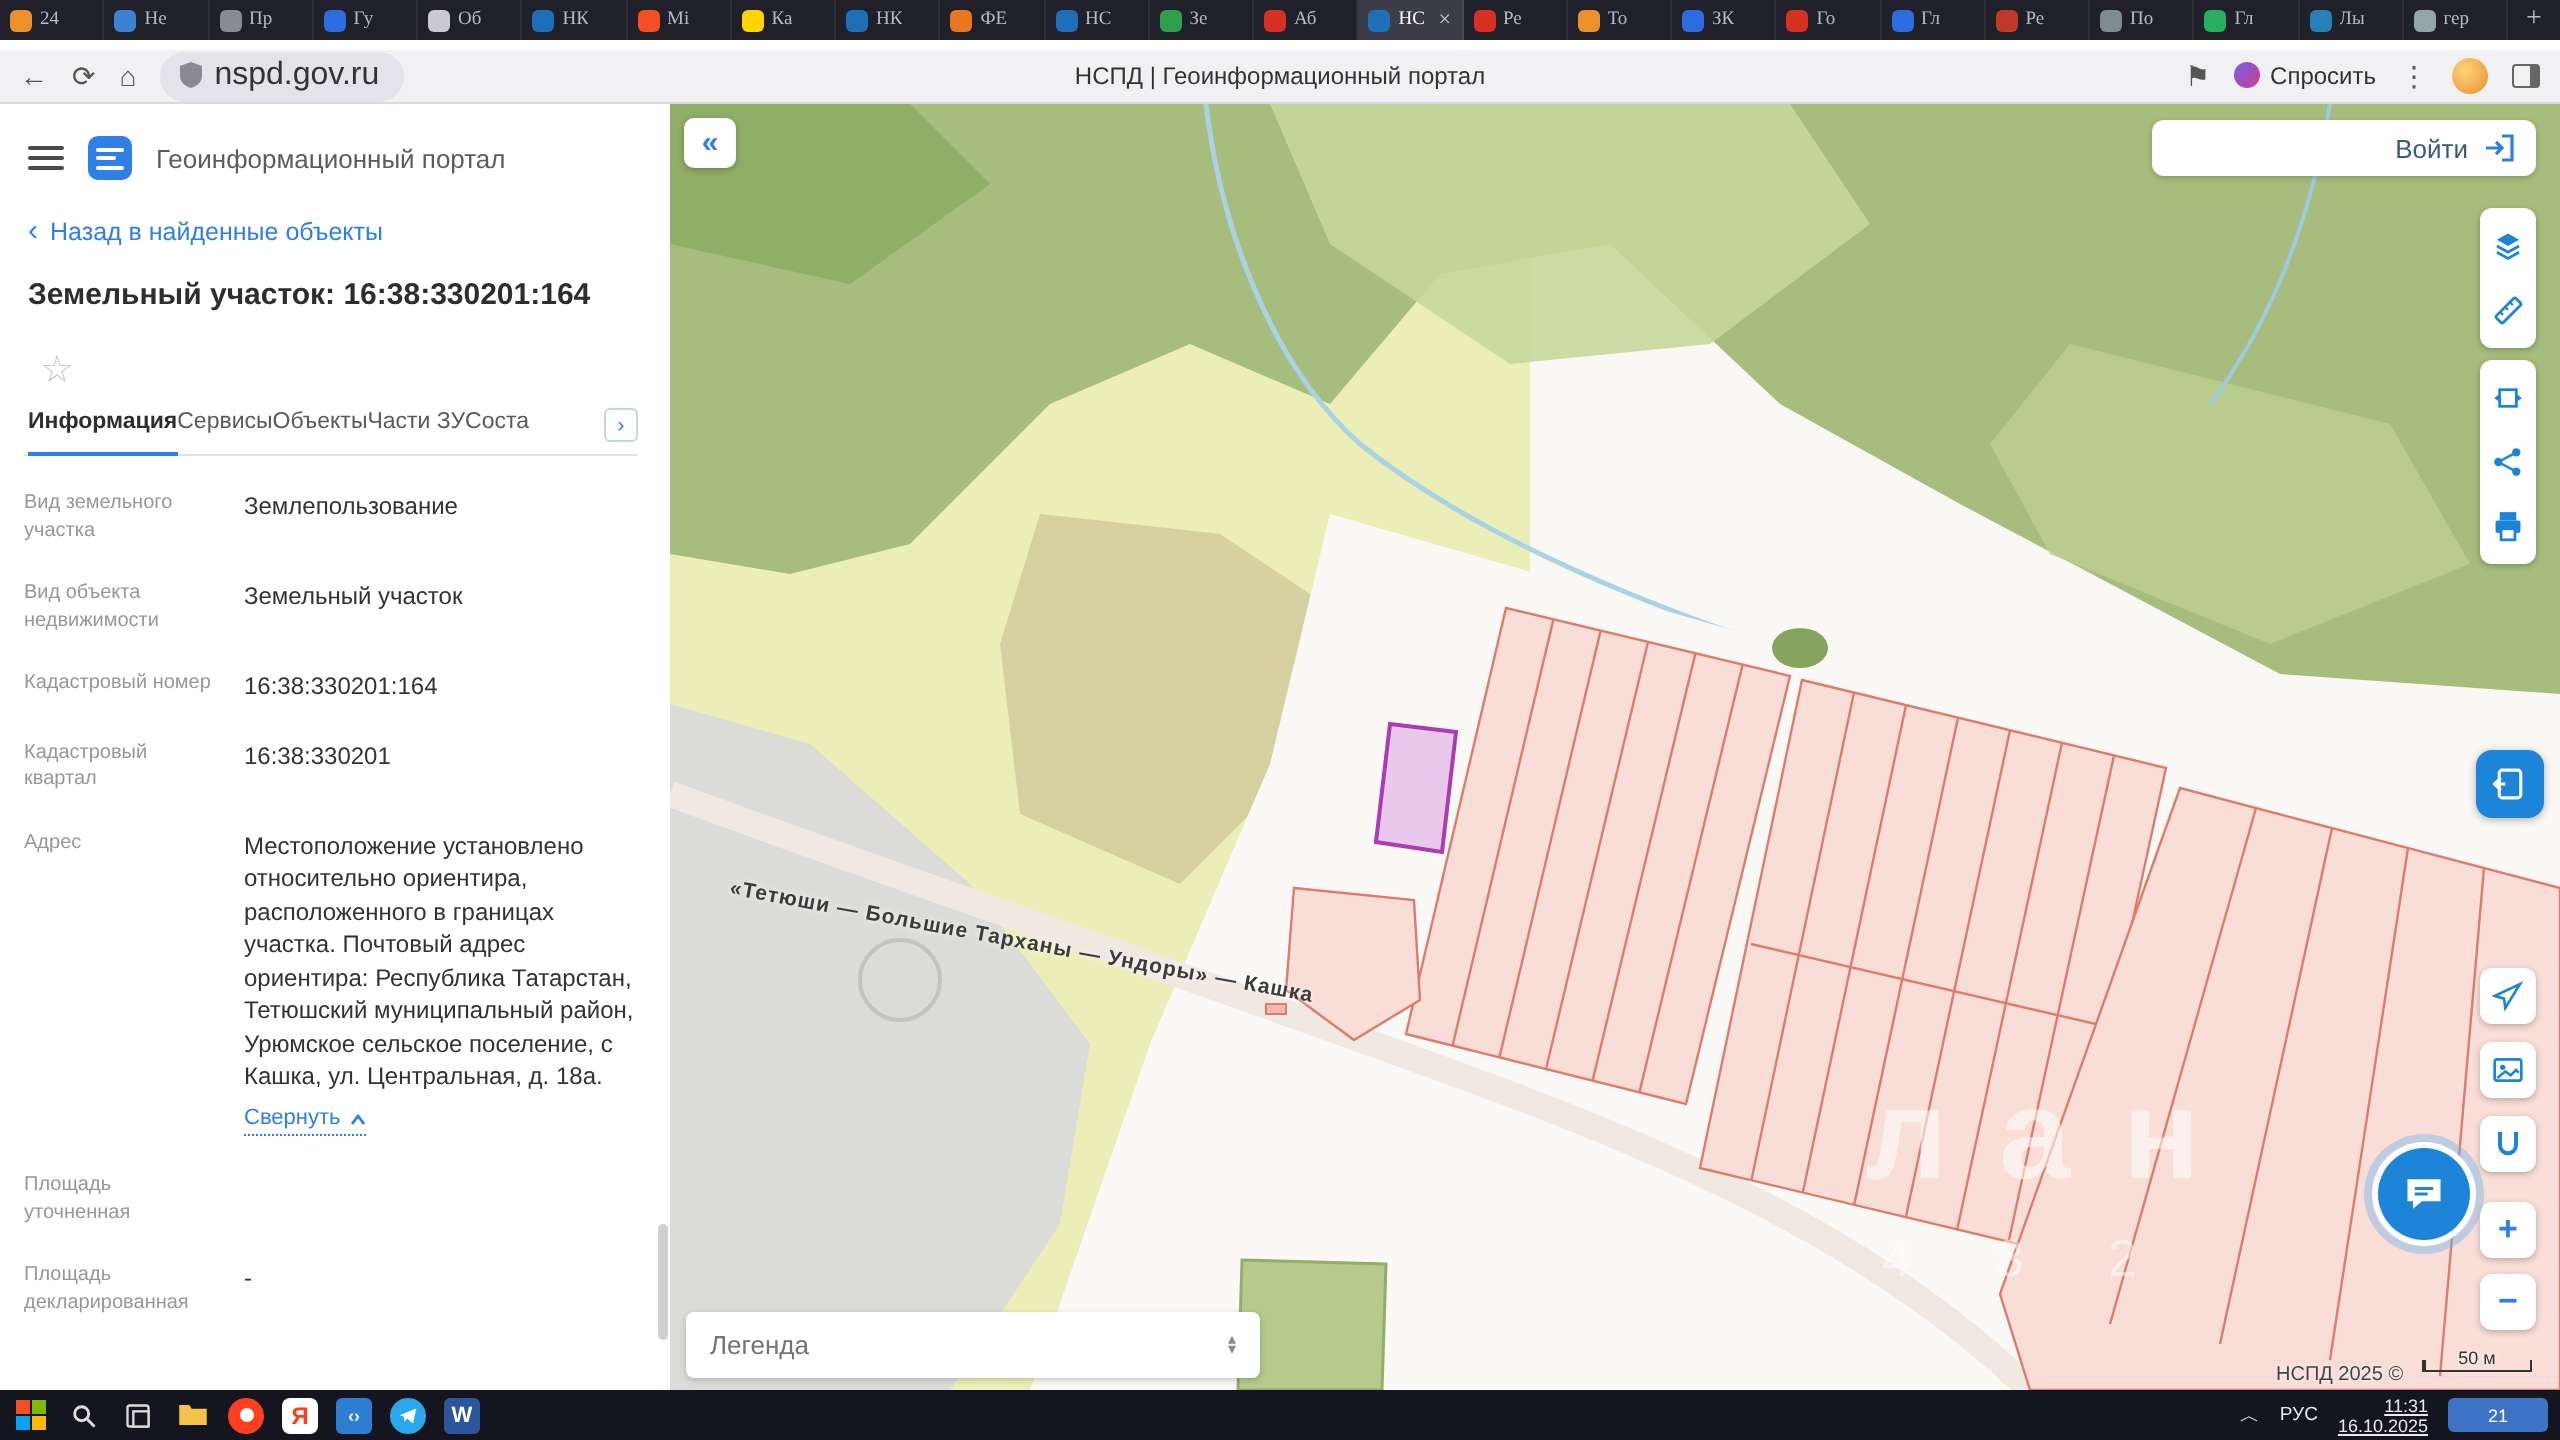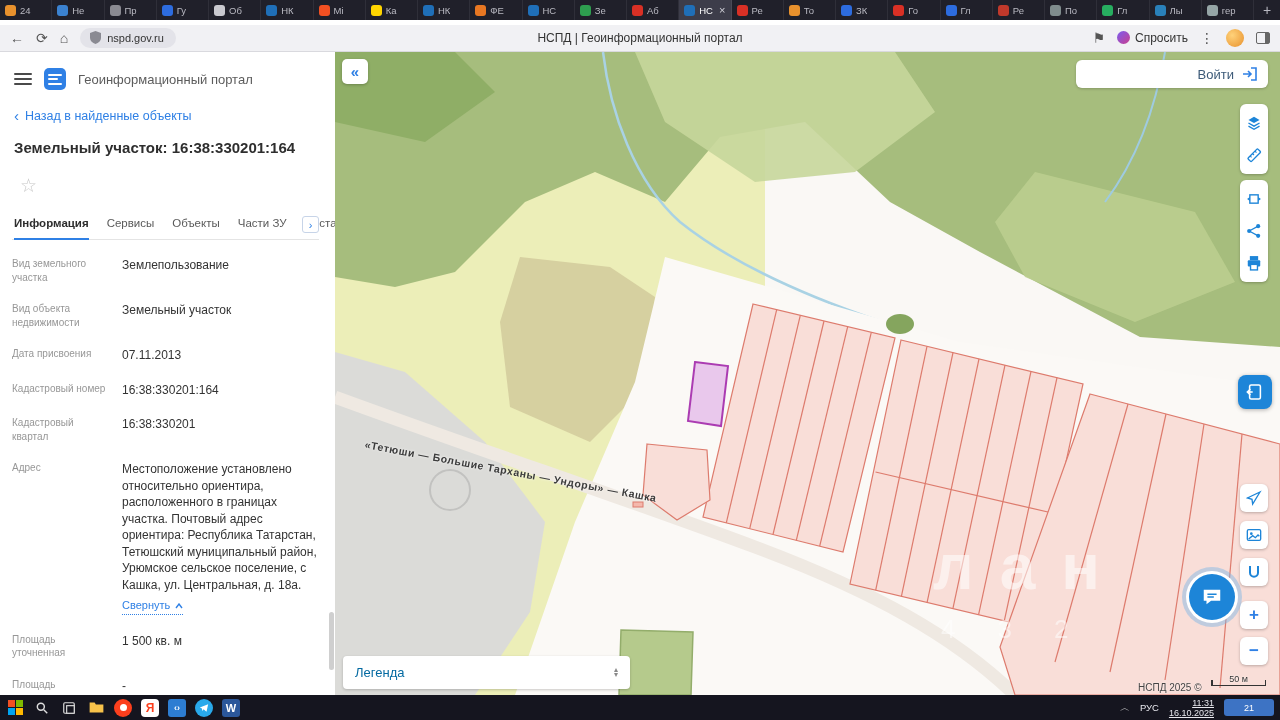--- a/index.html
+++ b/index.html
@@ -1,33 +1,33 @@
 <!DOCTYPE html>
 <html><head>
 <meta charset="utf-8">
 <style>
   * { margin:0; padding:0; box-sizing:border-box; }
   html,body { width:1280px; height:720px; overflow:hidden; font-family:"Liberation Sans","DejaVu Sans",sans-serif; }
   .screen { position:relative; width:1280px; height:720px; background:#fff; }
 
   
-  .tabstrip { position:absolute; left:0; top:0; width:1280px; height:20px; background:#20202a; display:flex; align-items:stretch; }
+  .tabstrip { position:absolute; left:0; top:0; width:1280px; height:20px; background:#20202a; display:flex; align-items:stretch;font-family:Liberation Serif, serif; }
   .tab-list { display:flex; flex:1 1 auto; min-width:0; }
   .btab { flex:1 1 0; max-width:53px; min-width:0; display:flex; align-items:center; gap:4px; padding:0 5px; color:#b9b9c2; font-size:9.5px; border-right:1px solid rgba(255,255,255,.07); overflow:hidden; white-space:nowrap; cursor:pointer; }
   .btab.active { background:#3d3d4a; color:#fff; max-width:70px; }
   .btab .fav { flex:0 0 auto; width:11px; height:11px; border-radius:3px; }
   .btab-label { overflow:hidden; text-overflow:clip; }
   .tab-close { margin-left:auto; color:#cfcfd6; font-size:11px; }
   .new-tab-btn { width:26px; display:flex; align-items:center; justify-content:center; color:#b9b9c2; font-size:14px; cursor:pointer; }
 
   
   .navbar { position:absolute; left:0; top:25px; width:1280px; height:27px; background:#f1f1f4; border-bottom:1px solid #d9d9de; display:flex; align-items:center; padding:0 10px; gap:12px; }
   .nav-icon { color:#555; font-size:14px; line-height:1; cursor:pointer; }
   .url-chip { display:flex; align-items:center; gap:6px; background:#e3e3e9; border-radius:13px; padding:3px 12px 4px 10px; }
-  .url-text { font-size:11px; color:#333; }
+  .url-text { font-size:16px; color:#333; }
   .page-title-center { position:absolute; left:50%; transform:translateX(-50%); font-size:12px; color:#333; white-space:nowrap; }
   .nav-right { margin-left:auto; display:flex; align-items:center; gap:12px; }
   .ask-chip { display:flex; align-items:flex-start; gap:5px; font-size:12px; color:#333; cursor:pointer; }
   .ask-dot { width:13px; height:13px; border-radius:50%; background:linear-gradient(135deg,#7b5cf0,#c93f8e); }
   .avatar { width:18px; height:18px; border-radius:50%; background:radial-gradient(circle at 35% 35%,#ffd27a,#e8912d); cursor:pointer; }
   .panel-glyph { width:14px; height:12px; border:1.5px solid #666; border-radius:2px; position:relative; }
   .panel-glyph::after { content:""; position:absolute; right:0; top:0; bottom:0; width:4px; background:#666; }
 
   
   .sidebar { position:absolute; left:0; top:52px; width:335px; height:643px; background:#fff; overflow:hidden; }
@@ -36,21 +36,21 @@
   .hamburger { width:18px; display:flex; flex-direction:column; gap:3px; cursor:pointer; }
   .hamburger span { display:block; height:2px; background:#4a4a4a; border-radius:1px; }
   .logo-badge { width:22px; height:22px; border-radius:5px; background:#2f80e5; display:flex; flex-direction:column; justify-content:center; gap:2.5px; padding:0 4px; }
   .logo-badge i { display:block; height:2px; background:#fff; border-radius:1px; }
   .logo-badge i:nth-child(2){ width:70%; }
   .logo-title { font-size:13px; color:#5c5c5c; }
   .back-row { display:flex; align-items:center; gap:6px; color:#2f80e5; font-size:12.5px; padding:8px 0 2px 2px; cursor:pointer; }
   .back-chevron { font-size:15px; line-height:1; }
   .object-title { font-size:15px; font-weight:bold; color:#2e2e2e; padding:14px 0 2px 2px; }
   .star { font-size:19px; color:#c7c7c7; padding:16px 0 4px 8px; cursor:pointer; }
-  .sb-tabs { position:relative; display:flex; gap:18px; border-bottom:1px solid #e4e4e4; margin-top:12px; padding:0 18px 0 2px; }
+  .sb-tabs { position:relative; display:flex; gap:0; border-bottom:1px solid #e4e4e4; padding:0 18px 0 2px; }
   .sb-tab { font-size:11.5px; color:#5a5a5a; padding:4px 0 9px 0; cursor:pointer; white-space:nowrap; }
   .sb-tab.active { color:#2e2e2e; font-weight:bold; border-bottom:2px solid #2f80e5; margin-bottom:-1px; }
   .tabs-more { position:absolute; right:0; bottom:6px; width:17px; height:17px; border:1px solid #c7d4e8; border-radius:3px; background:#fff; color:#2f80e5; font-size:11px; display:flex; align-items:center; justify-content:center; cursor:pointer; }
   .fields { padding-top:8px; }
   .field-row { display:flex; gap:14px; padding:9px 0; }
   .field-label { flex:0 0 96px; font-size:10px; color:#979797; line-height:1.35; }
   .field-value { flex:1; font-size:12px; color:#333; line-height:1.38; }
   .collapse-link { display:inline-flex; align-items:center; gap:5px; margin-top:5px; color:#2f80e5; font-size:11px; border-bottom:1px dotted #2f80e5; cursor:pointer; }
   .sb-scrollbar { position:absolute; right:1px; top:0; bottom:0; width:5px; }
   .sb-thumb { position:absolute; right:0; top:560px; width:5px; height:58px; background:#cfcfcf; border-radius:3px; }
@@ -65,21 +65,21 @@
   .login-bar { position:absolute; right:12px; top:8px; width:192px; height:28px; background:#fff; border-radius:6px; box-shadow:0 1px 3px rgba(0,0,0,.2); display:flex; align-items:center; justify-content:flex-end; gap:8px; padding:0 10px; cursor:pointer; }
   .login-label { font-size:13px; color:#3c5a78; }
   .tool-group { position:absolute; right:12px; width:28px; background:#fff; border-radius:6px; box-shadow:0 1px 3px rgba(0,0,0,.25); display:flex; flex-direction:column; align-items:center; padding:3px 0; }
   .tool-btn { width:28px; height:32px; display:flex; align-items:center; justify-content:center; cursor:pointer; }
   .tg1 { top:52px; } .tg2 { top:128px; }
   .hl-btn { position:absolute; right:8px; top:323px; width:34px; height:34px; background:#1d85d8; border-radius:8px; box-shadow:0 1px 4px rgba(0,0,0,.3); display:flex; align-items:center; justify-content:center; cursor:pointer; }
   .sq-btn { position:absolute; right:12px; width:28px; height:28px; background:#fff; border-radius:6px; box-shadow:0 1px 3px rgba(0,0,0,.25); display:flex; align-items:center; justify-content:center; cursor:pointer; }
   .zoom-btn { color:#2f80e5; font-size:17px; font-weight:bold; }
   .chat-btn { position:absolute; left:854px; top:522px; width:46px; height:46px; border-radius:50%; background:#1d85d8; box-shadow:0 0 0 3px #fff,0 0 0 7px rgba(120,180,230,.45); display:flex; align-items:center; justify-content:center; cursor:pointer; }
   .legend-bar { position:absolute; left:8px; top:604px; width:287px; height:33px; background:#fff; border-radius:4px; box-shadow:0 1px 3px rgba(0,0,0,.2); display:flex; align-items:center; padding:0 12px; cursor:pointer; }
-  .legend-label { font-size:13px; color:#0369a1; }
+  .legend-label { font-size:13px; color:#737373; }
   .legend-sort { margin-left:auto; display:flex; flex-direction:column; line-height:.6; color:#8a8a8a; font-size:8px; }
   .attribution { position:absolute; left:803px; top:630px; font-size:10px; color:#444; text-shadow:0 0 2px rgba(255,255,255,.8); }
   .scalebar { position:absolute; right:14px; top:622px; width:55px; text-align:center; font-size:9px; color:#333; border-bottom:1.5px solid #333; padding-bottom:1px; text-shadow:0 0 2px #fff; }
   .scalebar::before,.scalebar::after { content:""; position:absolute; bottom:0; width:1.5px; height:5px; background:#333; }
   .scalebar::before { left:0; } .scalebar::after { right:0; }
 
   
   .taskbar { position:absolute; left:0; top:695px; width:1280px; height:25px; background:#15151f; display:flex; align-items:center; padding:0 6px; gap:9px; }
   .tb-icon { width:18px; height:18px; display:flex; align-items:center; justify-content:center; cursor:pointer; flex:0 0 auto; }
   .win-logo { display:grid; grid-template-columns:7px 7px; grid-template-rows:7px 7px; gap:1px; }
@@ -254,40 +254,35 @@
       <div class="fields">
           <div class="field-row">
             <div class="field-label">Вид земельного участка</div>
             <div class="field-value">Землепользование</div>
           </div>
           <div class="field-row">
             <div class="field-label">Вид объекта недвижимости</div>
             <div class="field-value">Земельный участок</div>
           </div>
           <div class="field-row">
-            <div class="field-label">Дата присвоения</div>
-            <div class="field-value">07.11.2013</div>
-          </div>
-          <div class="field-row">
             <div class="field-label">Кадастровый номер</div>
             <div class="field-value">16:38:330201:164</div>
           </div>
           <div class="field-row">
             <div class="field-label">Кадастровый квартал</div>
             <div class="field-value">16:38:330201</div>
           </div>
           <div class="field-row">
             <div class="field-label">Адрес</div>
             <div class="field-value">Местоположение установлено относительно ориентира, расположенного в границах участка. Почтовый адрес ориентира: Республика Татарстан, Тетюшский муниципальный район, Урюмское сельское поселение, с Кашка, ул. Центральная, д. 18а.<div><span class="collapse-link">Свернуть <svg width="8" height="6" viewBox="0 0 8 6">
                     <path d="M1 5 L4 1 L7 5" fill="none" stroke="#2f80e5" stroke-width="1.4"></path>
                   </svg></span></div></div>
           </div>
           <div class="field-row">
             <div class="field-label">Площадь уточненная</div>
-            <div class="field-value">1 500 кв. м</div>
           </div>
           <div class="field-row">
             <div class="field-label">Площадь декларированная</div>
             <div class="field-value">-</div>
           </div>
         </div>
     </div>
     <div class="sb-scrollbar">
         <div class="sb-thumb"></div>
       </div>

